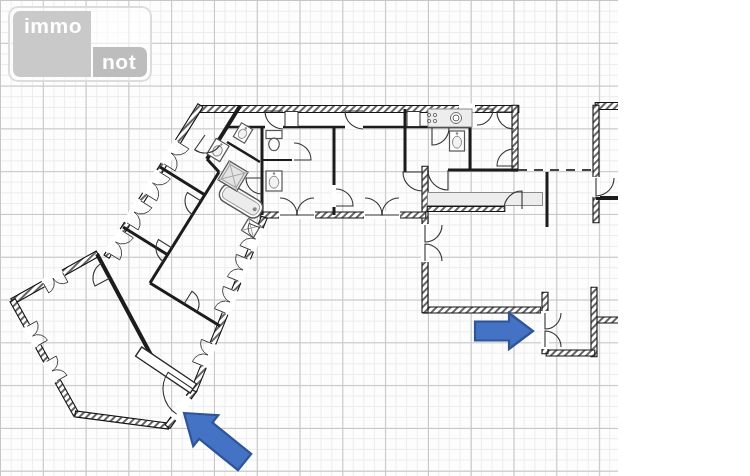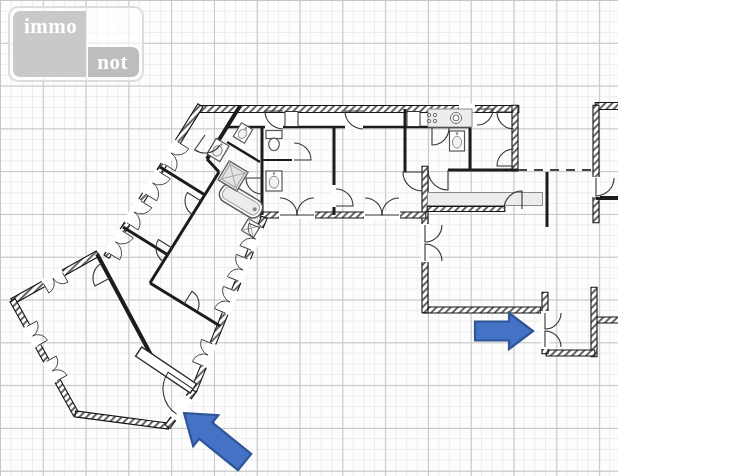--- a/index.html
+++ b/index.html
@@ -4,21 +4,21 @@
 <style>
   html,body{margin:0;padding:0;background:#fff;}
   #page{position:relative;width:618px;height:476px;overflow:hidden;
     background-color:#fdfdfd;
     background-image:
       linear-gradient(to right, #c6c6c6 1px, transparent 1px),
       linear-gradient(to bottom, #c6c6c6 1px, transparent 1px),
       linear-gradient(to right, #ececec 1px, transparent 1px),
       linear-gradient(to bottom, #ececec 1px, transparent 1px);
     background-size: 42.8px 42.8px, 42.8px 42.8px, 10.7px 10.7px, 10.7px 10.7px;
-    font-family:Liberation Serif, serif;}
+    font-family:Liberation Sans, sans-serif;}
   #plan-svg{position:absolute;left:0;top:0;}
   .logo{position:absolute;left:8px;top:6px;display:inline-flex;align-items:stretch;
     border:2px solid #dcdcdc;border-radius:10px;background:rgba(255,255,255,.6);padding:3px;}
   .logo span{font-weight:bold;font-size:21px;line-height:28px;color:#fff;letter-spacing:.5px;}
   .logo-immo{background:#c9c9c9;border-radius:7px 0 0 7px;padding:1px 9px 1px 11px;}
   .logo-not{background:#bdbdbd;border-radius:0 7px 7px 0;padding:1px 11px 1px 9px;margin-left:2px;margin-top:36px;}
   .caption{position:absolute;left:40px;top:43px;font-size:12.5px;color:#1b1b1b;}
 </style>
 </head>
 <body>

